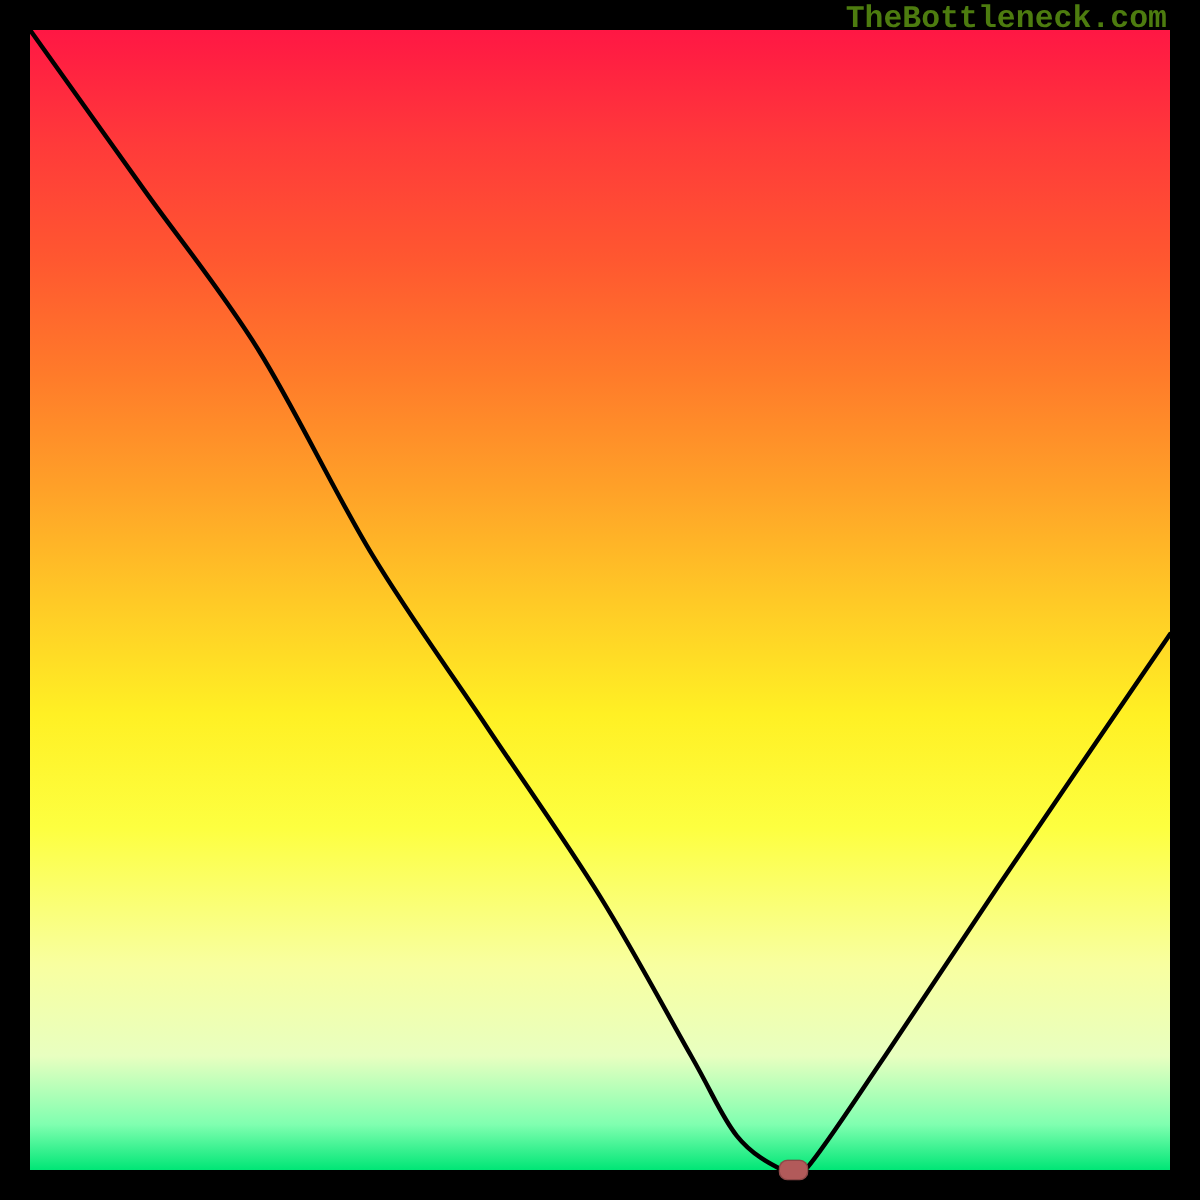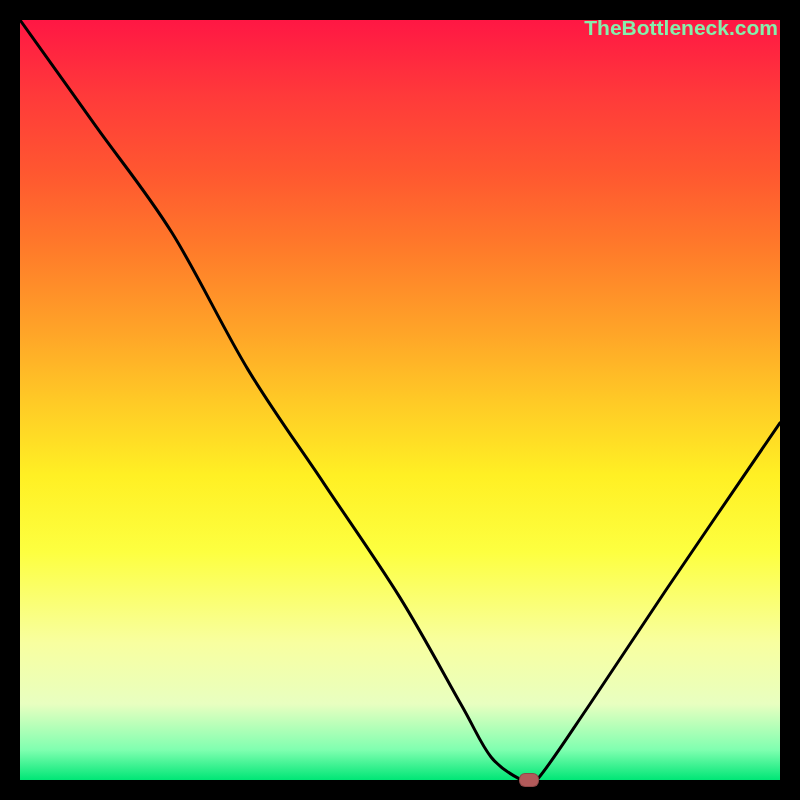--- a/index.html
+++ b/index.html
@@ -1,16 +1,16 @@
 <!DOCTYPE html>
 <html><head>
 <meta charset="utf-8">
 <style>
 body { margin: 0; padding: 0; background: #000; width: 800px; height: 800px; position: relative; font-family: Arial, sans-serif; }
-.watermark { position: absolute; top: 16px; right: 22px; color: #86efac; font-size: 21px; font-weight: bold; z-index: 10; }
+.watermark { position: absolute; top: 2px; right: 22px; color: #4d7c0f; font-size: 21px; font-weight: bold; z-index: 10; font-family: Liberation Mono, monospace; }
 .plot { position: absolute; left: 20px; top: 20px; width: 760px; height: 760px; }
 .gradient-bg { position: absolute; left: 0; top: 0; width: 760px; height: 760px; background: linear-gradient(to bottom, 
   #ff1744 0%, 
   #ff3a3a 10%,
   #ff5730 20%,
   #ff7a2a 30%,
   #ffa028 40%,
   #ffc926 50%,
   #fff024 60%,
   #fdff40 70%,

